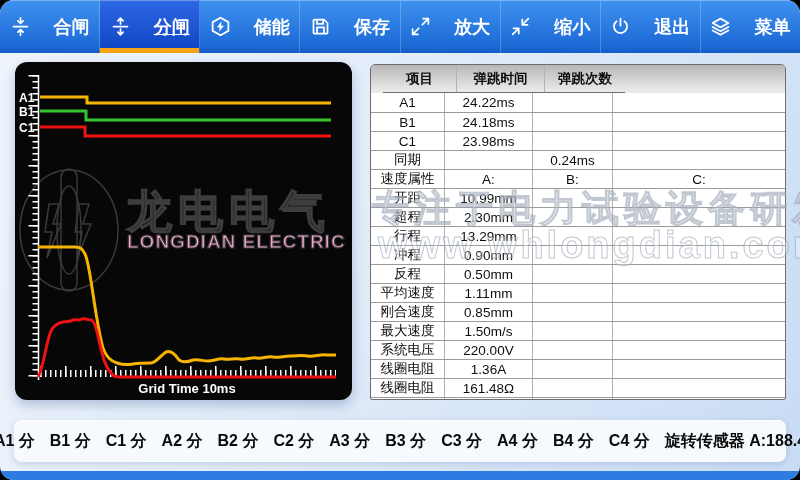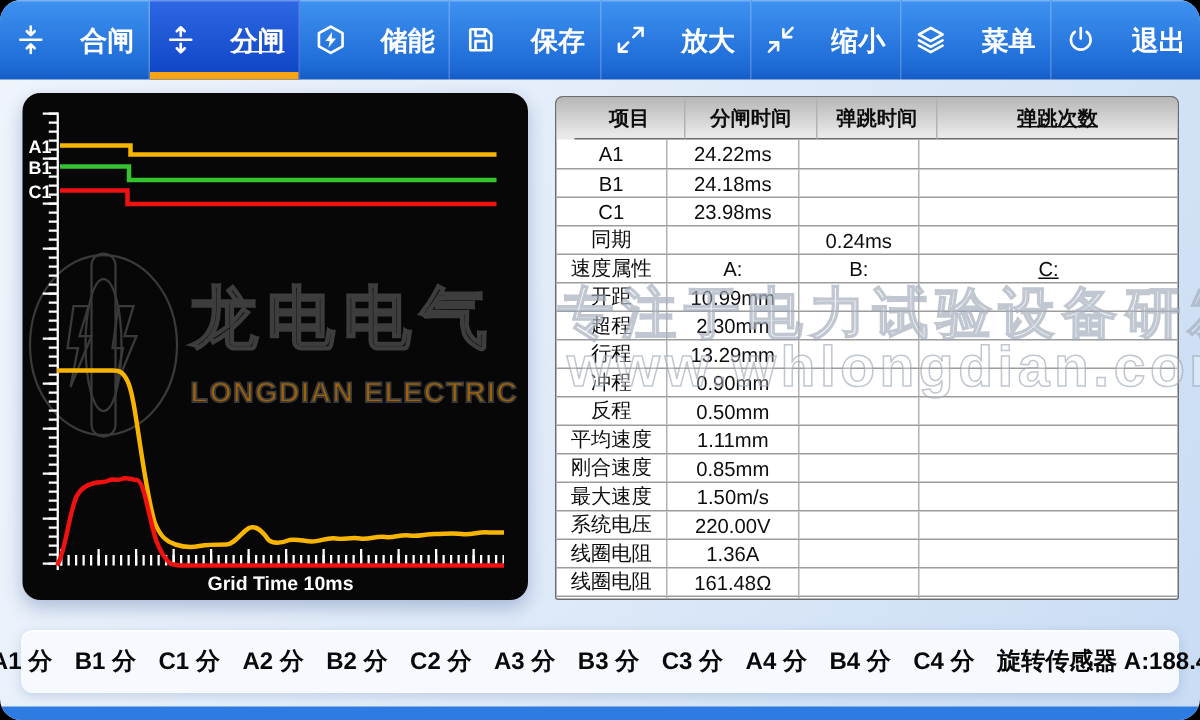--- a/index.html
+++ b/index.html
@@ -16,40 +16,40 @@
   .tab.active{background:linear-gradient(180deg,#2e68e4 0%,#0d43c3 100%);text-decoration:underline;}
   .tab.active::after{content:"";position:absolute;left:0;right:0;bottom:0;height:5px;background:#f8a313;}
   .tab svg{width:21px;height:21px;stroke:#fff;fill:none;stroke-width:2;stroke-linecap:round;stroke-linejoin:round;}
   .tab svg .fill{fill:#fff;stroke:none;}
   
   .chart-panel{position:absolute;left:15px;top:62px;width:337px;height:338px;background:#070707;
     border-radius:12px;box-shadow:0 5px 12px rgba(25,60,130,.28);overflow:hidden;}
   .chart-panel svg{position:absolute;left:0;top:0;}
   .logo-cn{position:absolute;left:112px;top:120px;font-size:45px;font-weight:700;letter-spacing:6px;
     color:#101010;-webkit-text-stroke:1.5px #3d3d3d;white-space:nowrap;}
-  .logo-en{position:absolute;left:112px;top:190px;font-size:19px;font-weight:700;letter-spacing:1px;
-    color:#a16207;-webkit-text-stroke:1.2px #3a3a3a;white-space:nowrap;}
+  .logo-en{position:absolute;left:112px;top:169px;font-size:19px;font-weight:700;letter-spacing:1px;
+    color:#f9a8d4;-webkit-text-stroke:1.2px #3a3a3a;white-space:nowrap;}
   
   .wm{position:absolute;white-space:nowrap;pointer-events:none;z-index:6;font-weight:700;
     color:rgba(255,255,255,.28);-webkit-text-stroke:1px rgba(150,162,178,.60);}
   .wm1{left:372px;top:184px;font-size:37px;letter-spacing:5px;}
   .wm2{left:378px;top:224px;font-size:38px;letter-spacing:3px;}
   
   .table-panel{position:absolute;left:370px;top:64px;width:416px;height:336px;background:#fff;
     border:1px solid #6d6d6d;border-radius:5px 5px 2px 2px;display:flex;flex-direction:column;
     box-sizing:border-box;overflow:hidden;}
   .thead{height:28px;flex:0 0 28px;display:grid;grid-template-columns:74px 88px 80px 1fr;
     background:linear-gradient(180deg,#b7b7b7 0%,#e9e9e9 90%);font-weight:700;font-size:14px;color:#111;padding-left:12px;}
   .thead .tcell{border-bottom:1px solid #6d6d6d;}
   .tbody{flex:1 1 auto;display:grid;grid-auto-rows:1fr;}
   .trow{display:grid;grid-template-columns:74px 88px 80px 1fr;border-top:1px solid #9c9c9c;}
   .trow:first-child{border-top:none;}
   .tcell{display:flex;align-items:center;justify-content:center;border-right:1px solid #b2b2b2;
     font-size:13.5px;color:#0d0d0d;white-space:nowrap;overflow:hidden;}
-  .tcell:last-child{border-right:none;text-decoration:underline;}
+  .tcell:last-child{border-right:none;}
   
   .status-bar{position:absolute;left:14px;top:420px;width:772px;height:42px;background:#f6fafe;
     border-radius:8px;box-shadow:0 2px 7px rgba(50,85,150,.20),inset 0 1px 0 #fff;
     display:flex;align-items:center;justify-content:center;gap:15px;
     font-weight:700;font-size:16px;color:#090909;white-space:nowrap;}
   .bottom-strip{position:absolute;left:0;right:0;bottom:0;height:9px;background:#2e7ce2;}
 </style>
 </head>
 <body>
 
@@ -88,29 +88,29 @@
       <span>放大</span>
     </div>
     <div class="tab">
       <svg viewBox="0 0 24 24">
           <path d="M21 3 L14 10 M14 4 v6 h6 M3 21 L10 14 M10 20 v-6 H4"></path>
         </svg>
       <span>缩小</span>
     </div>
     <div class="tab">
       <svg viewBox="0 0 24 24">
+          <path d="M12 3 v8 M7.5 6 A7.5 7.5 0 1 0 16.5 6"></path>
+        </svg>
+      <span>退出</span>
+    </div>
+    <div class="tab">
+      <svg viewBox="0 0 24 24">
           <path d="M12 3 L21 8 L12 13 L3 8 Z M3 12.5 L12 17.5 L21 12.5 M3 16.5 L12 21.5 L21 16.5"></path>
         </svg>
       <span>菜单</span>
-    </div>
-    <div class="tab">
-      <svg viewBox="0 0 24 24">
-          <path d="M12 3 v8 M7.5 6 A7.5 7.5 0 1 0 16.5 6"></path>
-        </svg>
-      <span>退出</span>
     </div>
   </div>
 
   <div class="chart-panel">
     <svg width="337" height="338" viewBox="0 0 337 338">
 
       <g stroke="#3a3a3a" fill="none" stroke-width="1.5">
         <ellipse cx="54" cy="168" rx="49" ry="60"></ellipse>
         <rect x="46" y="107" width="16" height="122" rx="8"></rect>
         <ellipse cx="54" cy="168" rx="12" ry="44"></ellipse>
@@ -143,21 +143,20 @@
 
       <text x="172" y="331" fill="#fff" font-size="13" font-weight="bold" text-anchor="middle">Grid Time 10ms</text>
     </svg>
     <div class="logo-cn">龙电电气</div>
     <div class="logo-en">LONGDIAN ELECTRIC</div>
   </div>
 
   <div class="table-panel">
     <div class="thead" id="thead">
         <div class="tcell">项目</div>
-        <div class="tcell">分闸时间</div>
         <div class="tcell">弹跳时间</div>
         <div class="tcell">弹跳次数</div>
       </div>
     <div class="tbody" id="tbody">
         <div class="trow">
           <div class="tcell">A1</div>
           <div class="tcell">24.22ms</div>
           <div class="tcell"></div>
           <div class="tcell"></div>
         </div>

